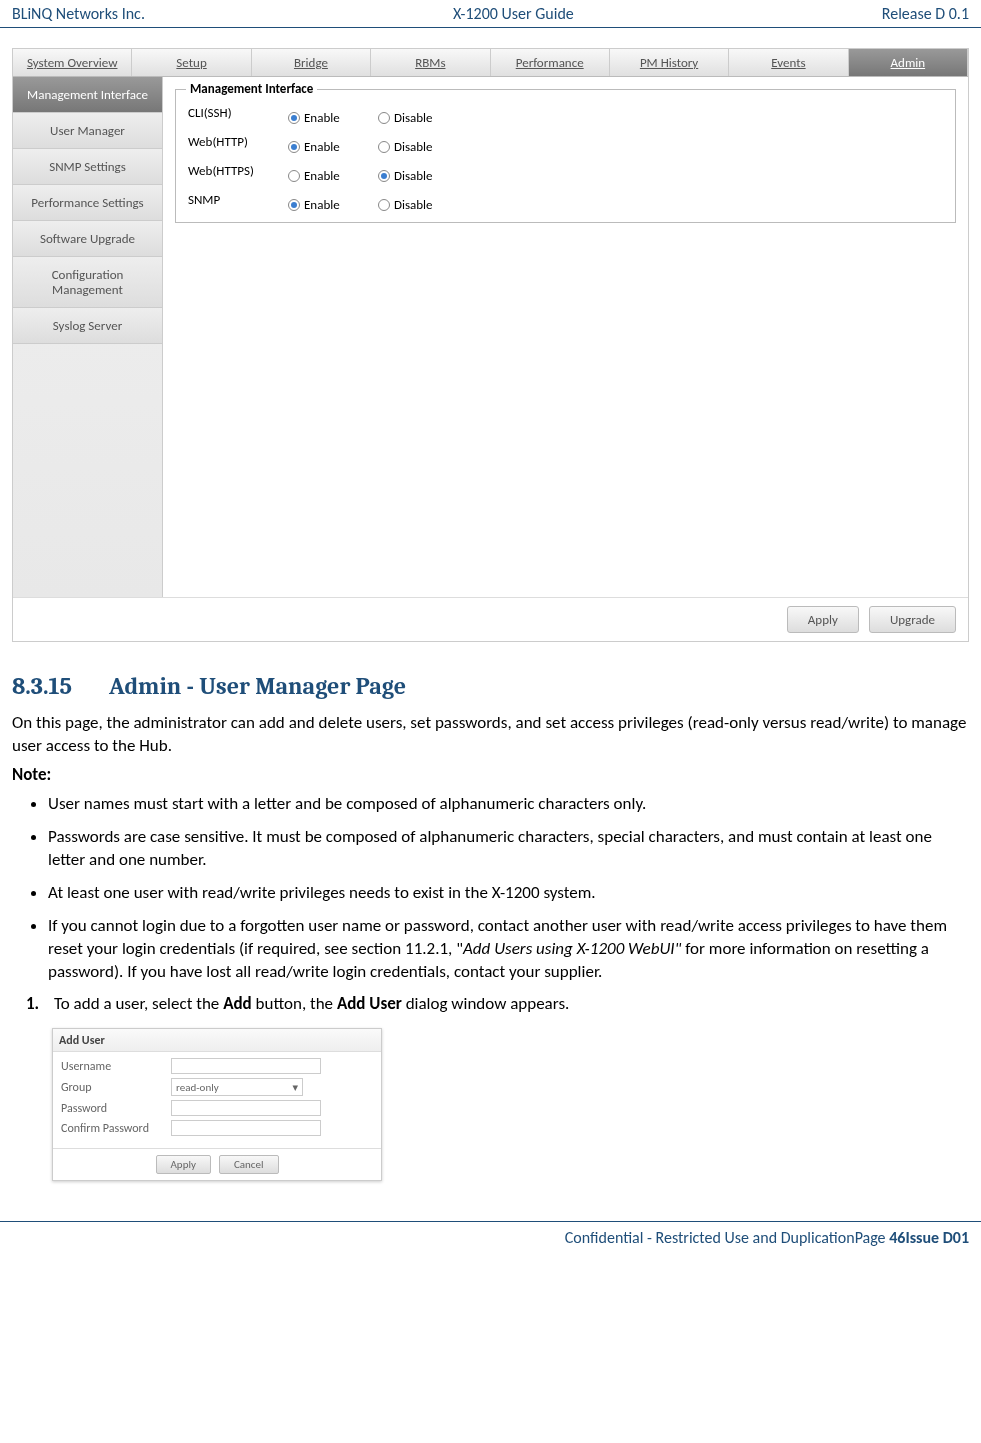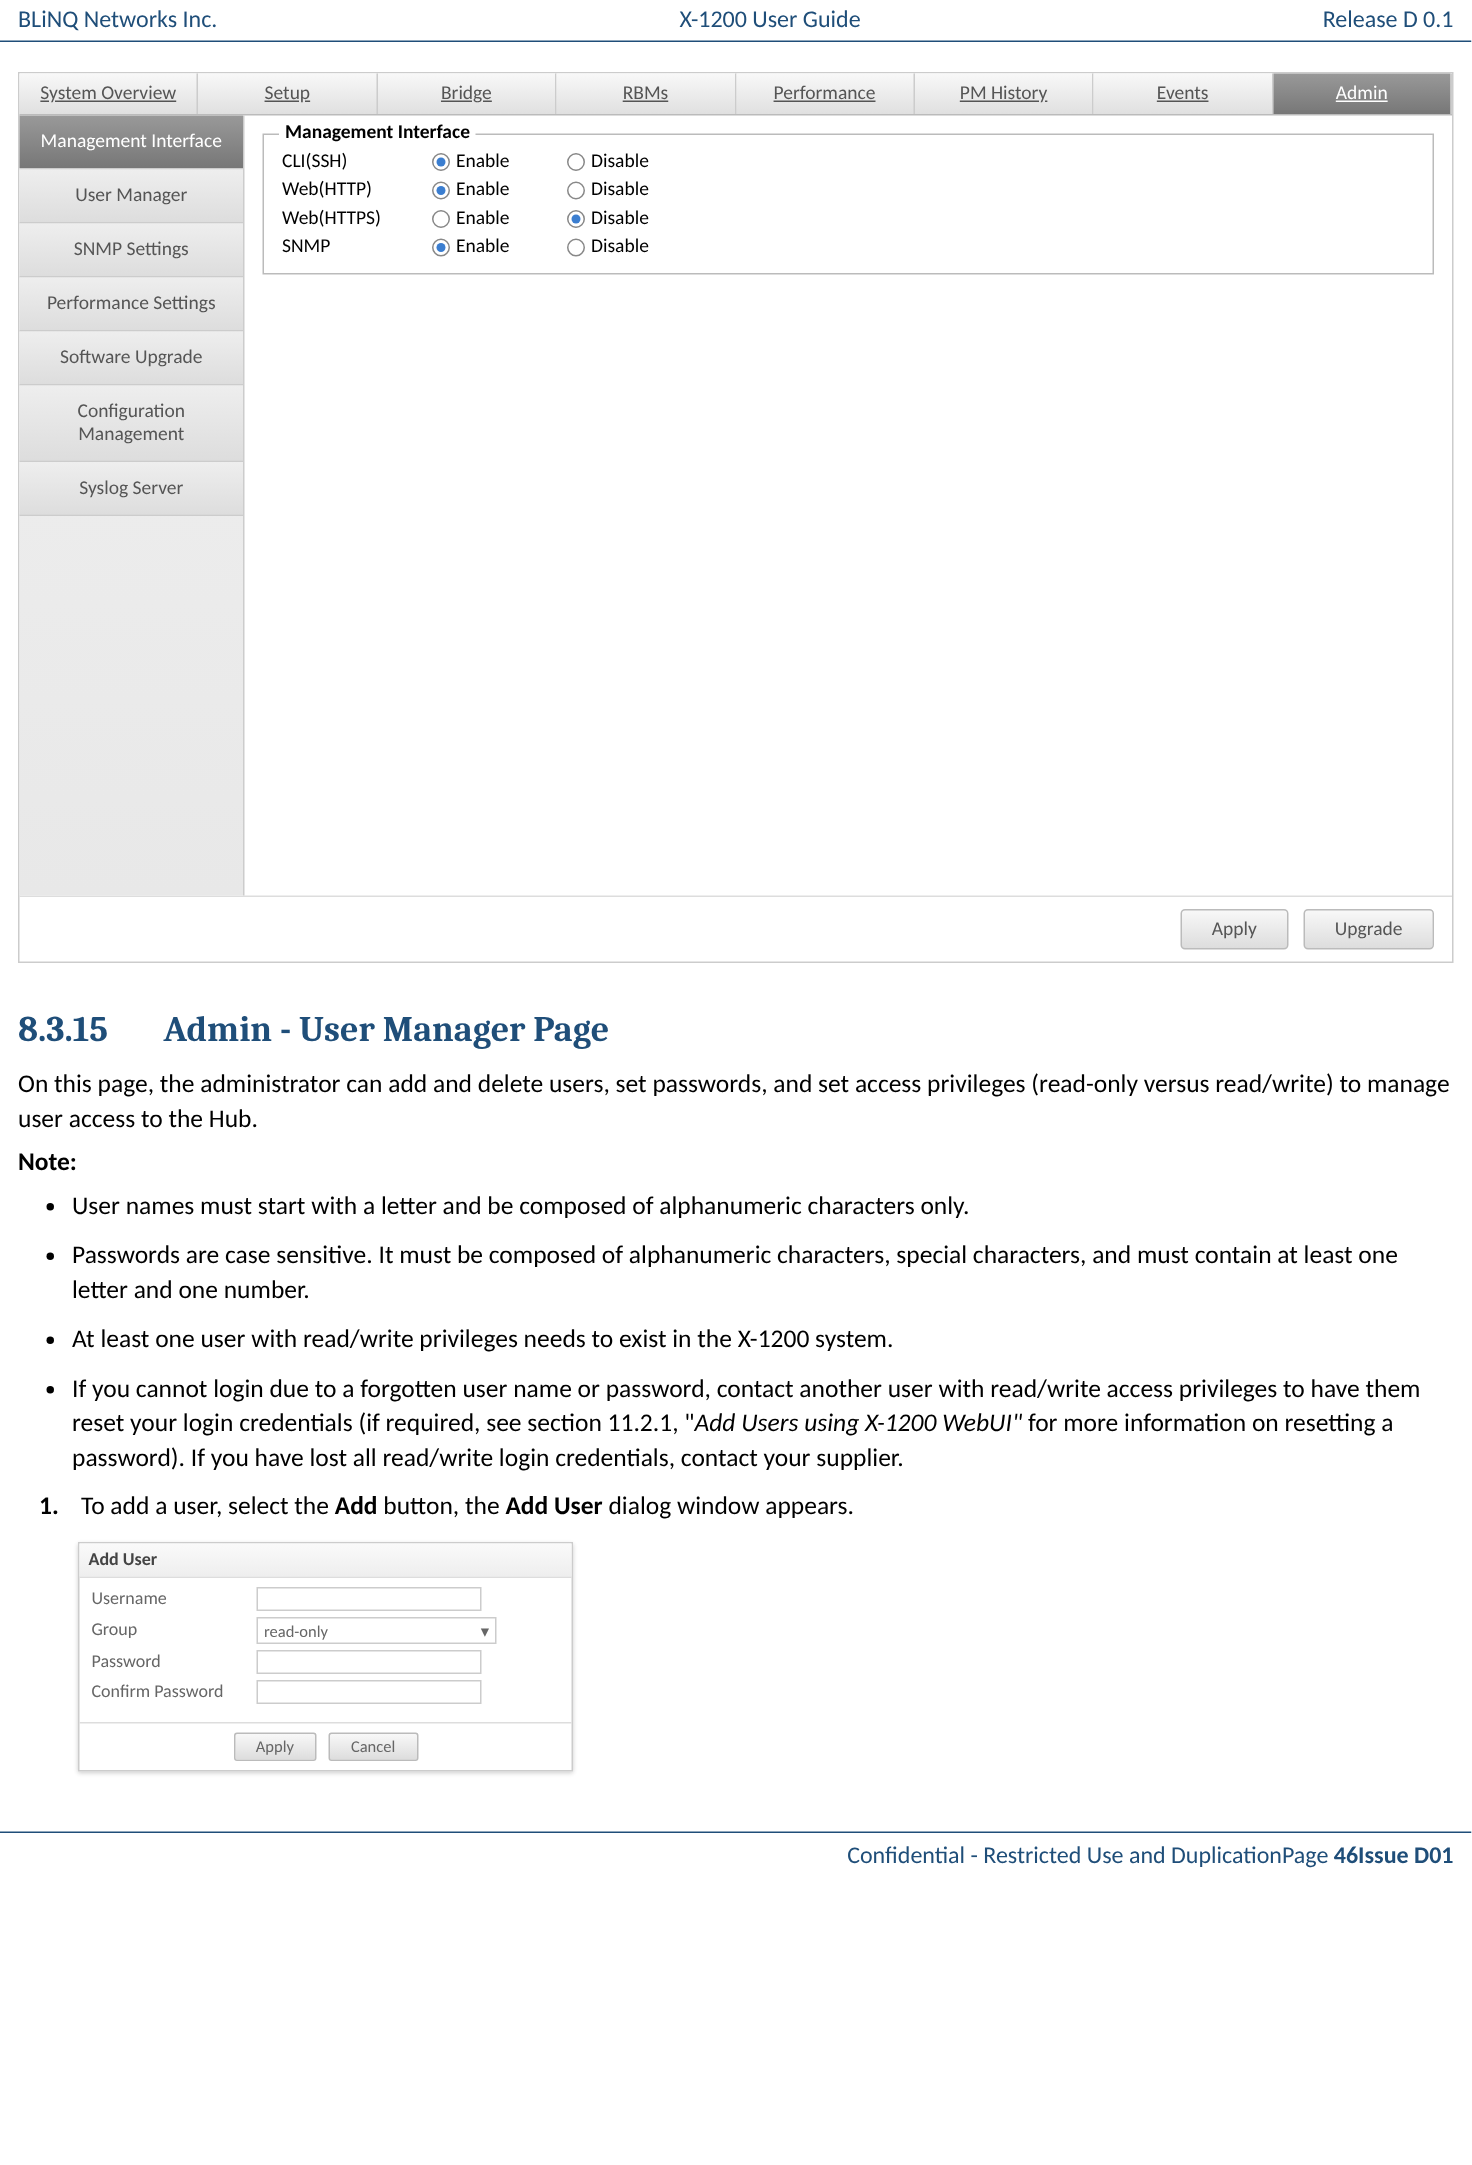--- a/index.html
+++ b/index.html
@@ -77,21 +77,21 @@
       font-weight: bold;
       font-size: 13px;
     }
     .config-row {
       display: flex;
       align-items: center;
       font-size: 13px;
       padding: 2px 0;
     }
     .config-label { width: 100px; }
-    .radio-opt { display: flex; align-items: center; width: 90px; gap: 4px; }
+    .radio-opt { display: flex; align-items: center; width: 90px; gap: 4px; margin-top: 10px; }
     .radio-circle {
       width: 12px; height: 12px; border: 1px solid #888; border-radius: 50%;
       display: inline-flex; align-items: center; justify-content: center;
     }
     .radio-circle.checked::after {
       content: ""; width: 6px; height: 6px; background: #3b7ed0; border-radius: 50%;
     }
     .button-row {
       display: flex; justify-content: flex-end; gap: 10px;
       padding: 8px 12px; border-top: 1px solid #ddd;
@@ -147,21 +147,21 @@
       font-weight: bold;
       color: #444;
     }
     .dialog-body { padding: 4px 8px; }
     .dialog-row { display: flex; align-items: center; padding: 2px 0; font-size: 12px; color: #666; }
     .dialog-label { width: 110px; }
     .dialog-input {
       border: 1px solid #ccc; height: 16px; width: 150px; font-size: 11px; padding: 0 2px;
     }
     .dialog-select {
-      border: 1px solid #ccc; height: 18px; width: 160px; font-size: 11px;
+      border: 1px solid #ccc; height: 18px; width: 132px; font-size: 11px;
       display: flex; align-items: center; justify-content: space-between; padding: 0 4px;
     }
     .dialog-buttons {
       display: flex; justify-content: center; gap: 8px; padding: 6px;
       border-top: 1px solid #ddd; margin-top: 6px;
     }
     .dialog-btn {
       padding: 2px 14px; font-size: 11px;
       background: linear-gradient(#f8f8f8, #ddd);
       border: 1px solid #bbb; border-radius: 2px; color: #666;

